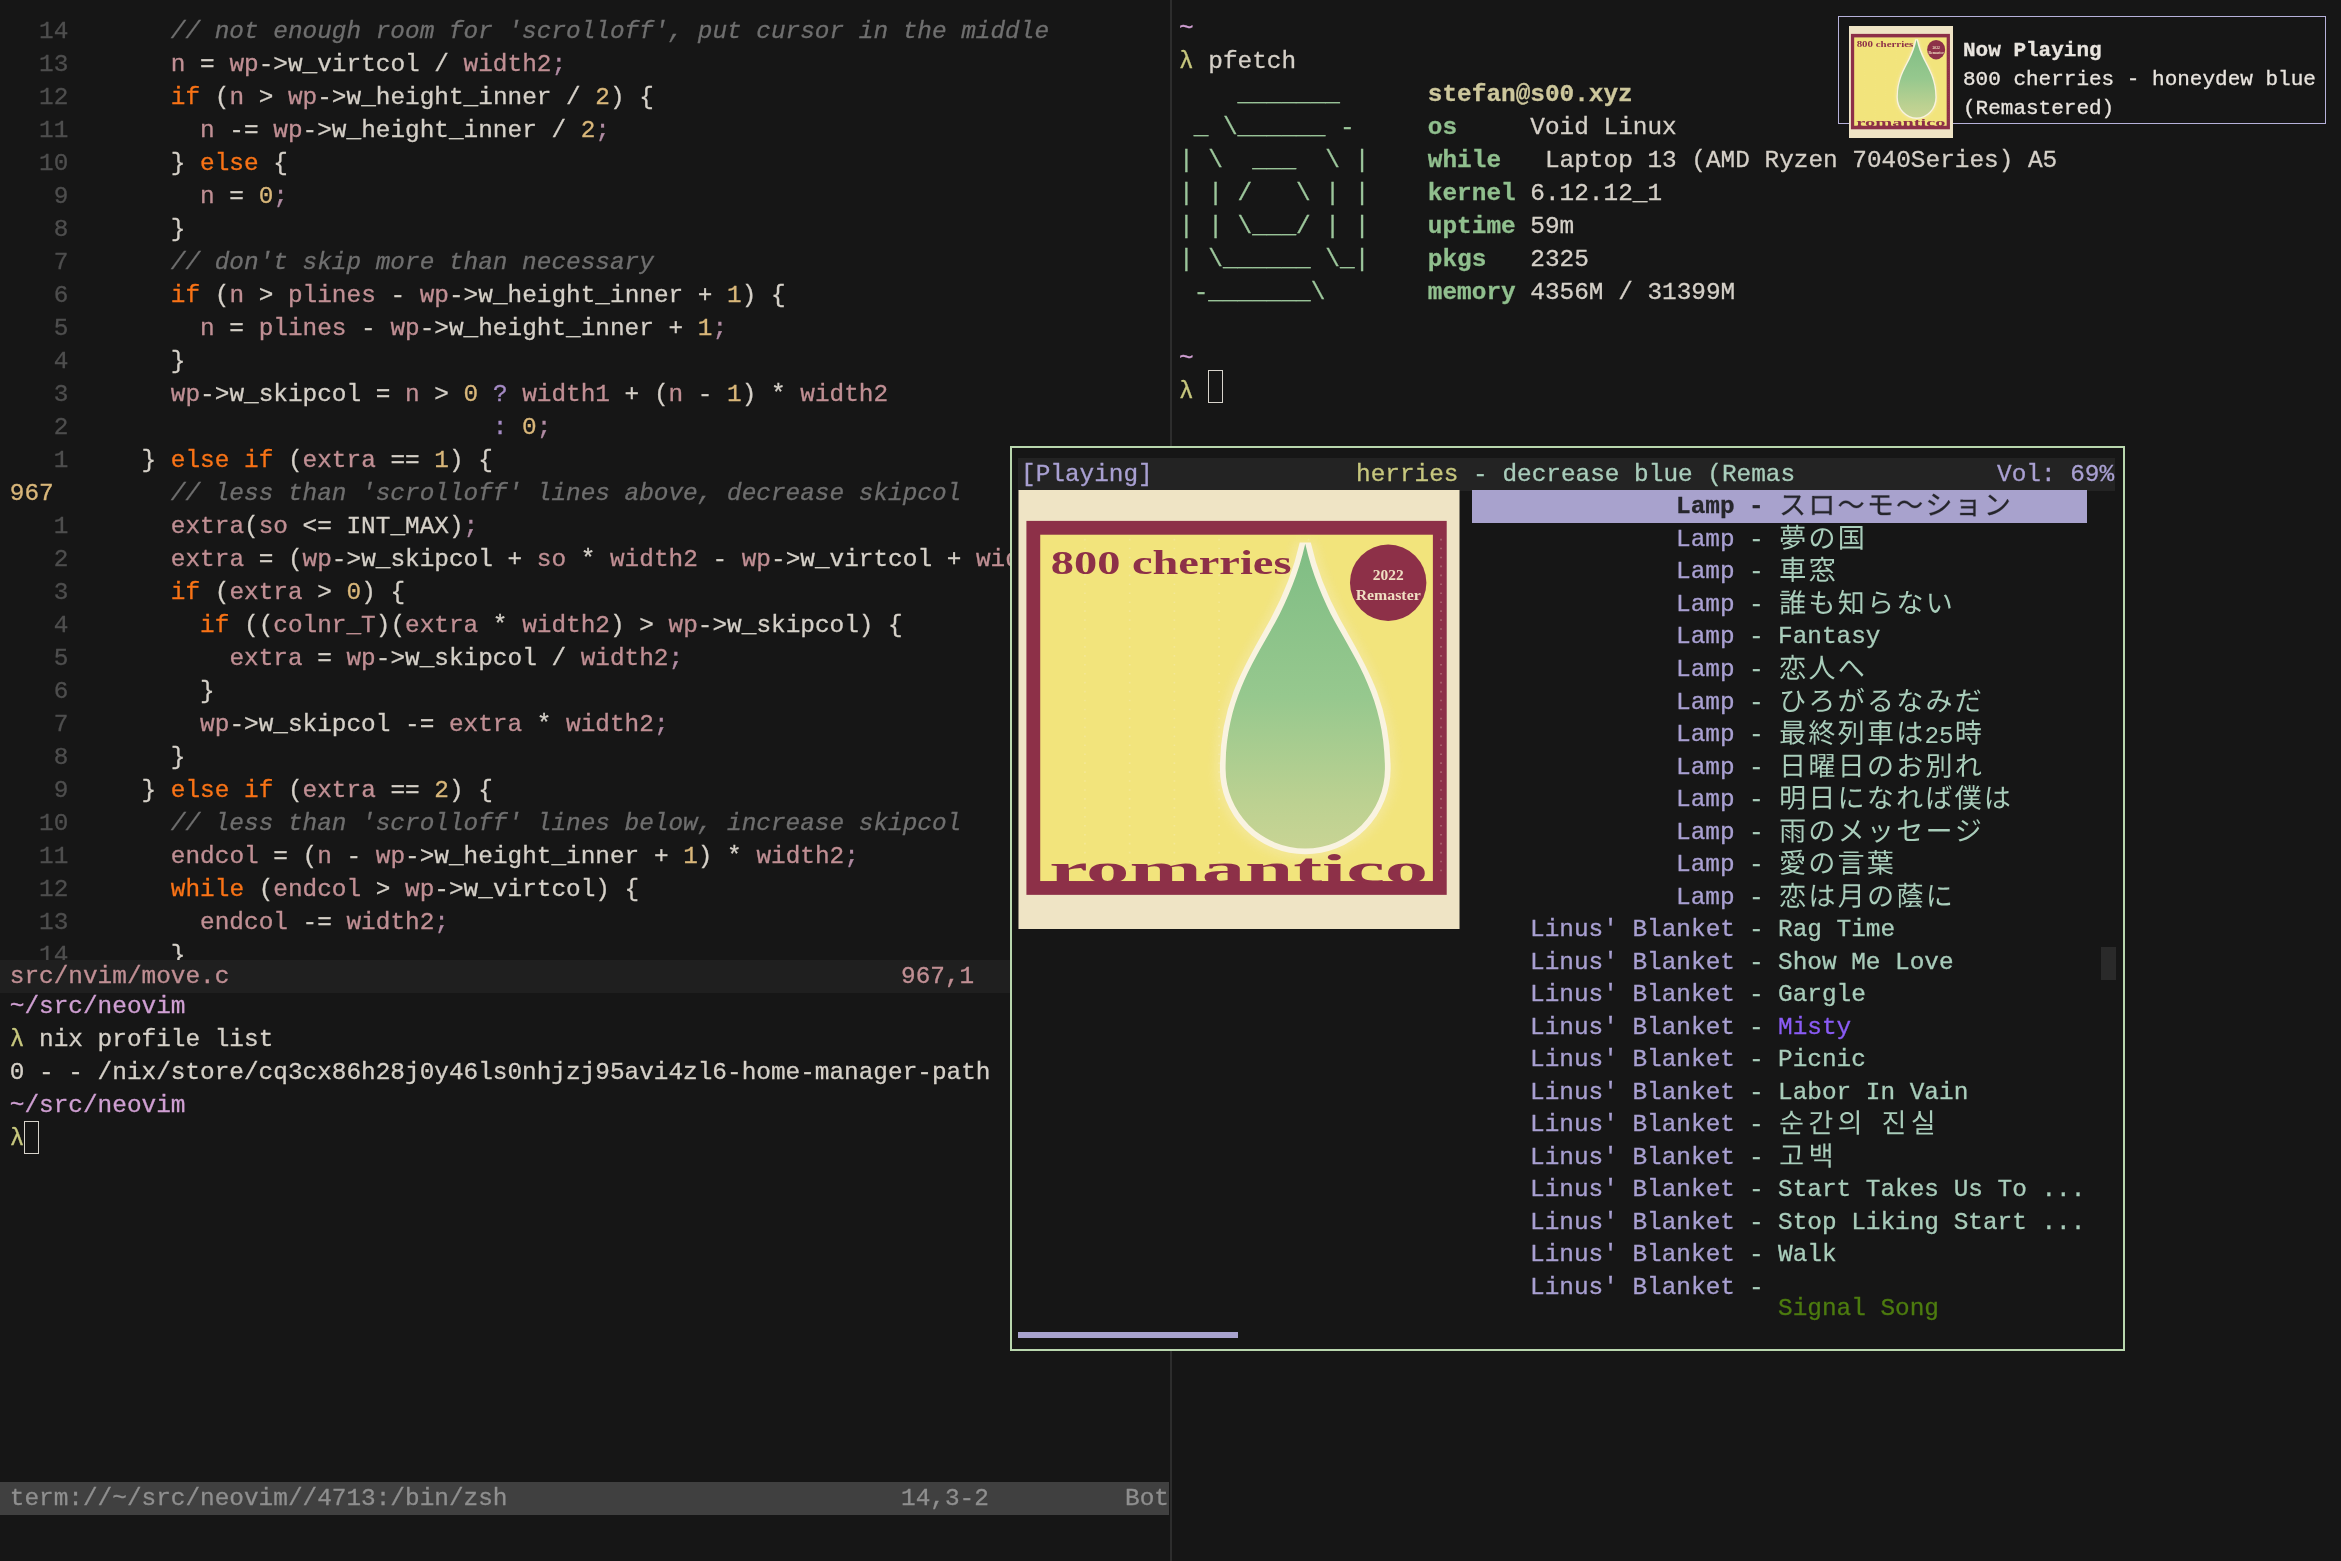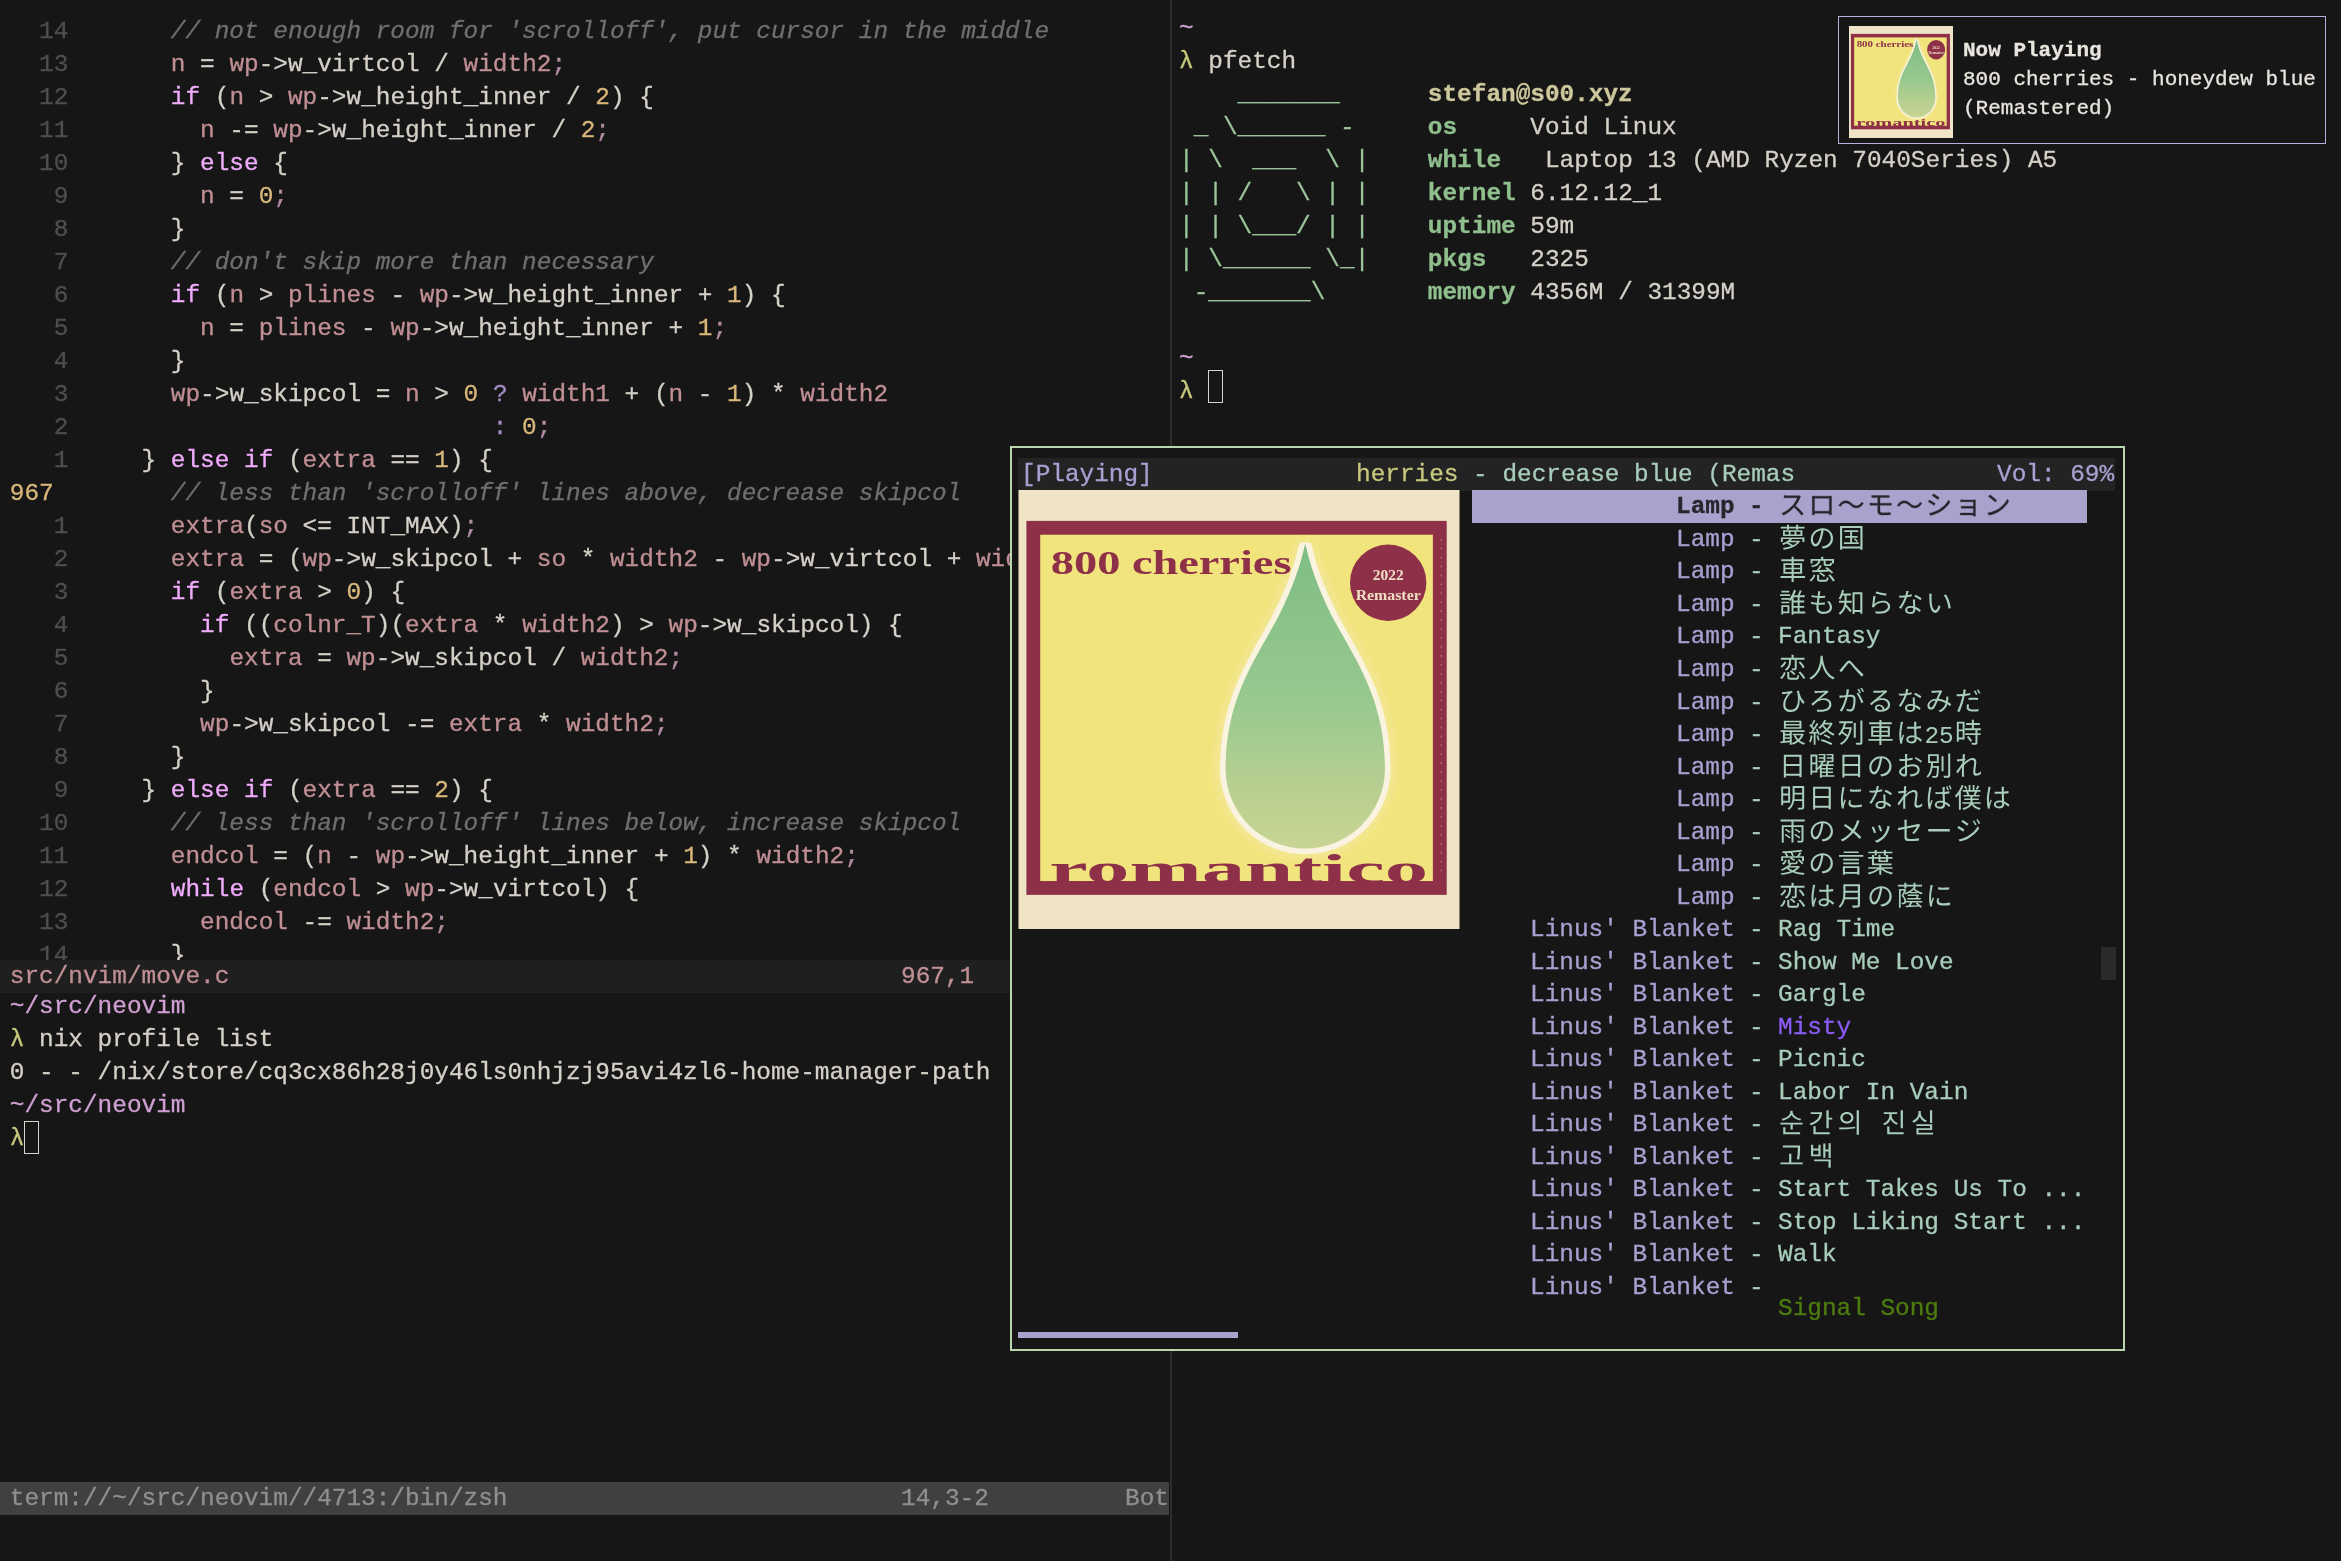--- a/index.html
+++ b/index.html
@@ -1,17 +1,17 @@
 <!DOCTYPE html>
 <html style="font-size:13px"><head><meta charset="utf-8"><style>
 *{margin:0;padding:0;box-sizing:border-box}
 html,body{width:2342px;height:1561px;background:#161616;overflow:hidden}
 body{font-family:"Liberation Mono",monospace;font-size:24.4px;line-height:33px;color:#d5d0c8;position:relative;-webkit-text-stroke:0.3px}
 pre{font-family:inherit;position:absolute;white-space:pre}
-.c{color:#6f6f6f;font-style:italic} .k{color:#f0abfc} .r{color:#c08f94}
+.c{color:#6f6f6f;font-style:italic} .k{color:#f97316} .r{color:#c08f94}
 .n{color:#d9b77a} .sm{color:#b18ca4} .q{color:#a58bc5} .l{color:#4e4e4e}
 .m{color:#cf9fd2} .o{color:#c7c77e} .g{color:#9cc69b}
 .gl{color:#90bf8e} .b{font-weight:bold} .w{color:#cdc79c}
 .t{position:absolute;white-space:pre;height:33px}
 </style></head><body>
 <svg width="0" height="0" style="position:absolute;font-size:30px">
     <defs>
 <linearGradient id="dg" x1="0" y1="0" x2="0" y2="1">
 <stop offset="0" stop-color="#7fbd84"></stop>
         <stop offset=".5" stop-color="#96c88e"></stop>
@@ -95,21 +95,21 @@
 <span class="g"> _ \______ -</span>     <span class="gl b">os     </span>Void Linux
 <span class="g">| \  ___  \ |</span>    <span class="gl b">while   </span>Laptop 13 (AMD Ryzen 7040Series) A5
 <span class="g">| | /   \ | |</span>    <span class="gl b">kernel </span>6.12.12_1
 <span class="g">| | \___/ | |</span>    <span class="gl b">uptime </span>59m
 <span class="g">| \______ \_|</span>    <span class="gl b">pkgs   </span>2325
 <span class="g"> -_______\</span>       <span class="gl b">memory </span>4356M / 31399M
 
 <span class="m">~</span>
 <span class="o">λ</span></pre>
 <div style="position:absolute;left:1208px;top:370px;width:14.6px;height:33px;border:1.6px solid #d8d4cc"></div>
-<div style="position:absolute;left:1838px;top:16.3px;width:488px;height:128px;border:1.6px solid #b6b1da;background:#161616">
+<div style="position:absolute;left:1838px;top:16.3px;width:488px;height:108px;border:1.6px solid #b6b1da;background:#161616">
 <svg style="position:absolute;left:9.8px;top:9px" width="104" height="112" viewBox="0 0 543 540" preserveAspectRatio="none">
       <use href="#cover"></use>
     </svg>
 <div style="position:absolute;left:124px;top:18.7px;font-size:21px;line-height:29px;color:#e8e4de"><b>Now Playing</b><br>800 cherries - honeydew blue<br>(Remastered)</div>
 </div>
 <div style="position:absolute;left:1010px;top:446px;width:1115px;height:905px;border:2.4px solid #b9d7ae;background:#161616"></div>
 <div style="position:absolute;left:1018px;top:458px;width:1097px;height:33px;background:#232323"></div>
 <span class="t" style="left:1021px;top:458px;font-weight:normal;color:#a9a0d2">[Playing]</span>
 <span class="t" style="left:1356px;top:458px"><span style="color:#c7c77e">herries</span><span style="color:#a9cdbb"> - decrease blue (Remas</span></span>
 <span class="t" style="left:1997px;top:458px;color:#a9a0d2">Vol: 69%</span>

